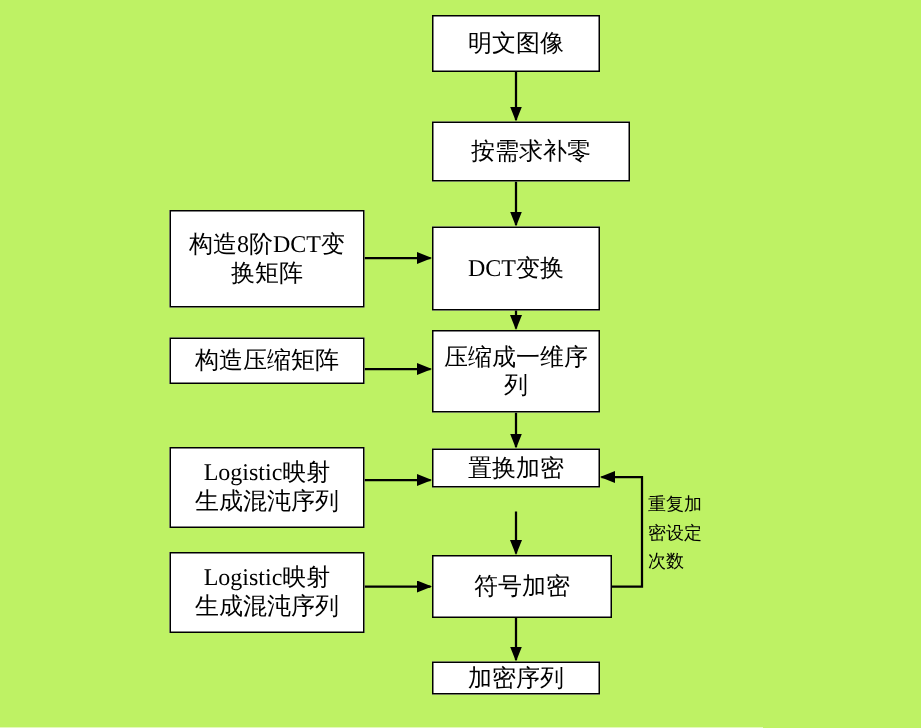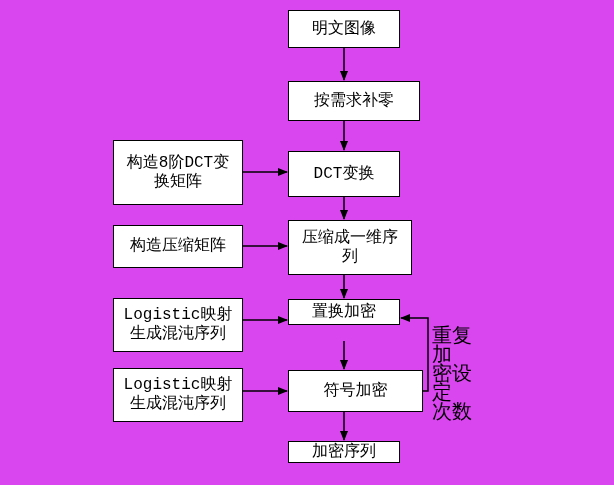--- a/index.html
+++ b/index.html
@@ -4,22 +4,22 @@
 <style>
   html, body {
     margin: 0;
     padding: 0;
     background: #ffffff;
   }
   .canvas {
     position: relative;
     width: 614px;
     height: 485px;
-    background: #d946ef;
-    font-family: Liberation Mono, monospace;
+    background: #bef264;
+    font-family: Liberation Serif, serif;
     color: #000000;
     overflow: hidden;
   }
   .connector-layer {
     position: absolute;
     left: 0;
     top: 0;
     width: 614px;
     height: 485px;
   }
@@ -37,21 +37,21 @@
     display: flex;
     align-items: center;
     justify-content: center;
     text-align: center;
     font-size: 16px;
     line-height: 19px;
     white-space: pre-line;
   }
   .annotation {
     position: absolute;
-    font-size: 20px;
+    font-size: 12px;
     line-height: 19px;
     white-space: pre-line;
     text-align: left;
   }
 </style>
 </head>
 <body>
 
 <div class="canvas">
 
@@ -78,47 +78,47 @@
   </svg>
 
   <div class="node" style="left:288px; top:10px;  width:112px; height:38px">
     <span>明文图像</span>
   </div>
 
   <div class="node" style="left:288px; top:81px;  width:132px; height:40px">
     <span>按需求补零</span>
   </div>
 
-  <div class="node" style="left:288px; top:151px; width:112px; height:46px">
+  <div class="node" style="left:288px; top:151px; width:112px; height:56px">
     <span>DCT变换</span>
   </div>
 
-  <div class="node" style="left:288px; top:220px; width:124px; height:55px">
+  <div class="node" style="left:288px; top:220px; width:112px; height:55px">
     <span>压缩成一维序
 列</span>
   </div>
 
   <div class="node" style="left:288px; top:299px; width:112px; height:26px">
     <span>置换加密</span>
   </div>
 
-  <div class="node" style="left:288px; top:370px; width:135px; height:42px">
+  <div class="node" style="left:288px; top:370px; width:120px; height:42px">
     <span>符号加密</span>
   </div>
 
   <div class="node" style="left:288px; top:441px; width:112px; height:22px">
     <span>加密序列</span>
   </div>
 
   <div class="node" style="left:113px; top:140px; width:130px; height:65px">
     <span>构造8阶DCT变
 换矩阵</span>
   </div>
 
-  <div class="node" style="left:113px; top:225px; width:130px; height:43px">
+  <div class="node" style="left:113px; top:225px; width:130px; height:31px">
     <span>构造压缩矩阵</span>
   </div>
 
   <div class="node" style="left:113px; top:298px; width:130px; height:54px">
     <span>Logistic映射
 生成混沌序列</span>
   </div>
 
   <div class="node" style="left:113px; top:368px; width:130px; height:54px">
     <span>Logistic映射

